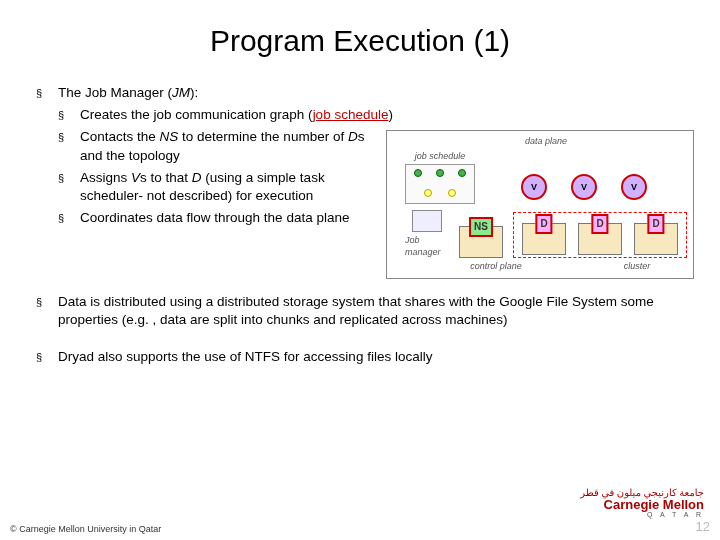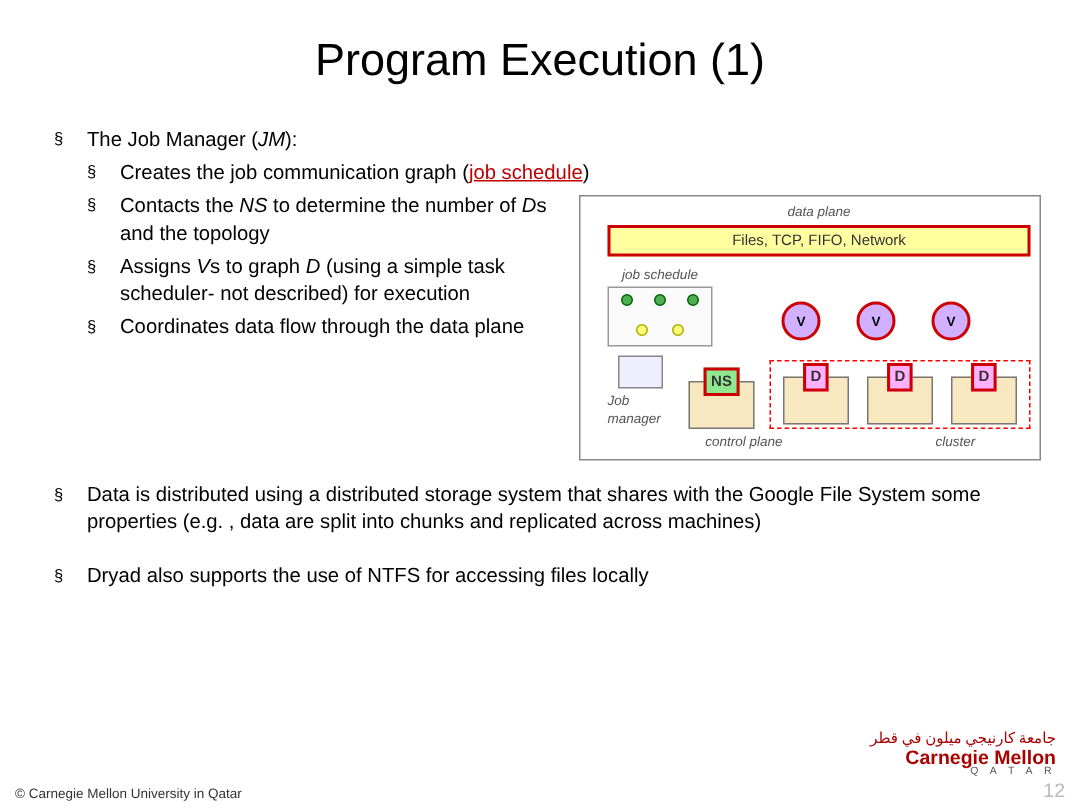--- a/index.html
+++ b/index.html
@@ -198,33 +198,32 @@
         <div class="col-left">
           <div class="bullet-row">
             <div class="bullet-mark">§</div>
             <div class="bullet-text">
               <span>Contacts the </span><span class="bi">NS</span><span> to determine the number of </span><span class="bi">D</span><span>s and the topology</span>
             </div>
           </div>
           <div class="bullet-row">
             <div class="bullet-mark">§</div>
             <div class="bullet-text">
-              <span>Assigns </span><span class="bi">V</span><span>s to graph </span><span class="bi">D</span><span> (using a simple task scheduler- not described) for execution</span>
+              <span>Assigns </span><span class="bi">V</span><span>s to that </span><span class="bi">D</span><span> (using a simple task scheduler- not described) for execution</span>
             </div>
           </div>
           <div class="bullet-row">
             <div class="bullet-mark">§</div>
             <div class="bullet-text">Coordinates data flow through the data plane</div>
           </div>
         </div>
 
         <div class="col-right">
           <div class="diagram">
             <div class="dp-label">data plane</div>
-            <div class="dp-box">Files, TCP, FIFO, Network</div>
             <div class="mid-row">
               <div class="js-box">
                 <div class="js-label">job schedule</div>
                 <div class="sched">
                   <div class="sched-dot" style="top:4px;left:8px"></div>
                   <div class="sched-dot" style="top:4px;left:30px"></div>
                   <div class="sched-dot" style="top:4px;left:52px"></div>
                   <div class="sched-dot" style="top:24px;left:18px;background:#ff7;border-color:#aa0"></div>
                   <div class="sched-dot" style="top:24px;left:42px;background:#ff7;border-color:#aa0"></div>
                 </div>

